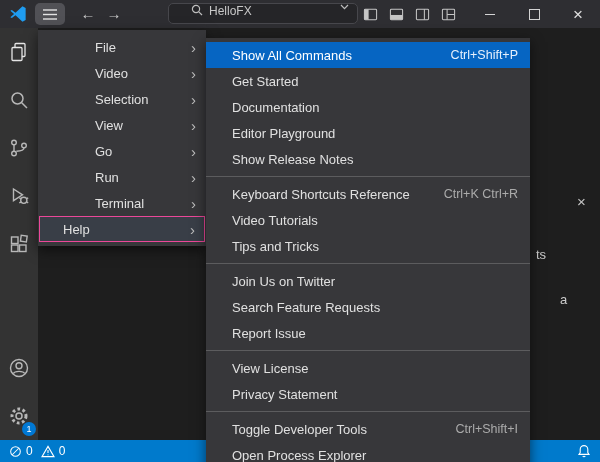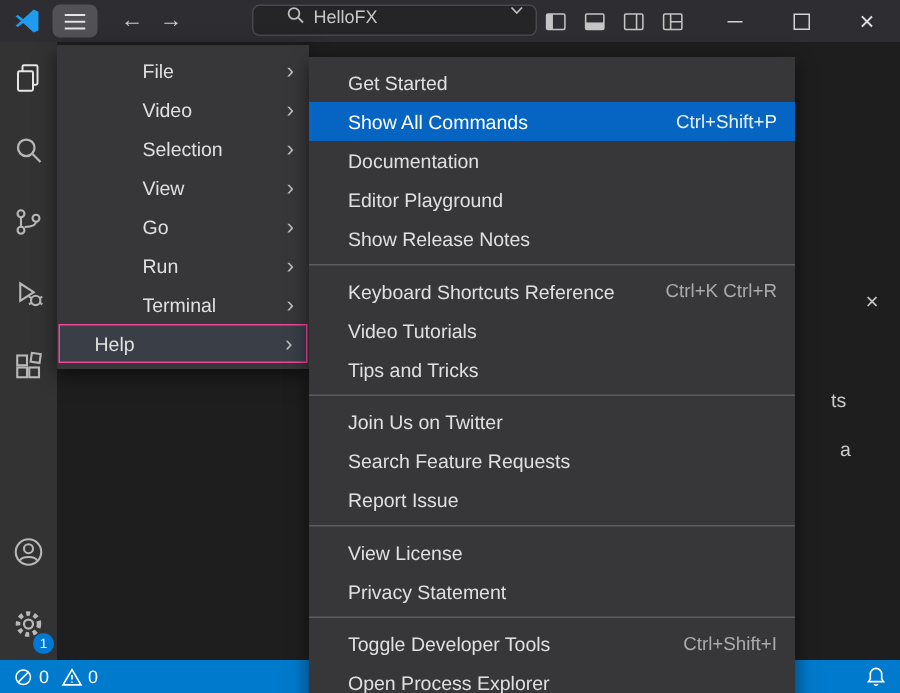--- a/index.html
+++ b/index.html
@@ -63,21 +63,21 @@
   .menu-sep{height:1px;background:#5c5c5e;margin:4px 0;}
   svg{display:block;}
 </style>
 </head>
 <body>
 
 <div class="window">
 
   <div class="main">
     <span class="frag frag-close" style="left:539px;top:165px;">×</span>
-    <span class="frag" style="left:516px;top:219px;margin-top:12px;">ts</span>
+    <span class="frag" style="left:498px;top:219px;">ts</span>
     <span class="frag" style="left:522px;top:264px;">a</span>
   </div>
 
   <div class="titlebar">
     <span class="logo">
       <svg width="18" height="18" viewBox="0 0 20 20">
         <path fill="#1f9cf0" d="M15 1.5 L7.2 8.6 L3.2 5.6 L1.5 6.4 L5.6 10 L1.5 13.6 L3.2 14.4 L7.2 11.4 L15 18.5 L18.5 16.8 V3.2 Z"></path>
       </svg>
     </span>
     <span class="menu-toggle">
@@ -230,27 +230,27 @@
       <span>Terminal</span>
       <span class="chev">›</span>
     </div>
     <div class="menu-item active">
       <span>Help</span>
       <span class="chev">›</span>
     </div>
   </div>
 
   <div class="submenu-panel">
-    <div class="submenu-item">
-      <span>Get Started</span>
-      <span class="shortcut"></span>
-    </div>
     <div class="submenu-item highlighted">
       <span>Show All Commands</span>
       <span class="shortcut">Ctrl+Shift+P</span>
+    </div>
+    <div class="submenu-item">
+      <span>Get Started</span>
+      <span class="shortcut"></span>
     </div>
     <div class="submenu-item">
       <span>Documentation</span>
       <span class="shortcut"></span>
     </div>
     <div class="submenu-item">
       <span>Editor Playground</span>
       <span class="shortcut"></span>
     </div>
     <div class="submenu-item">

